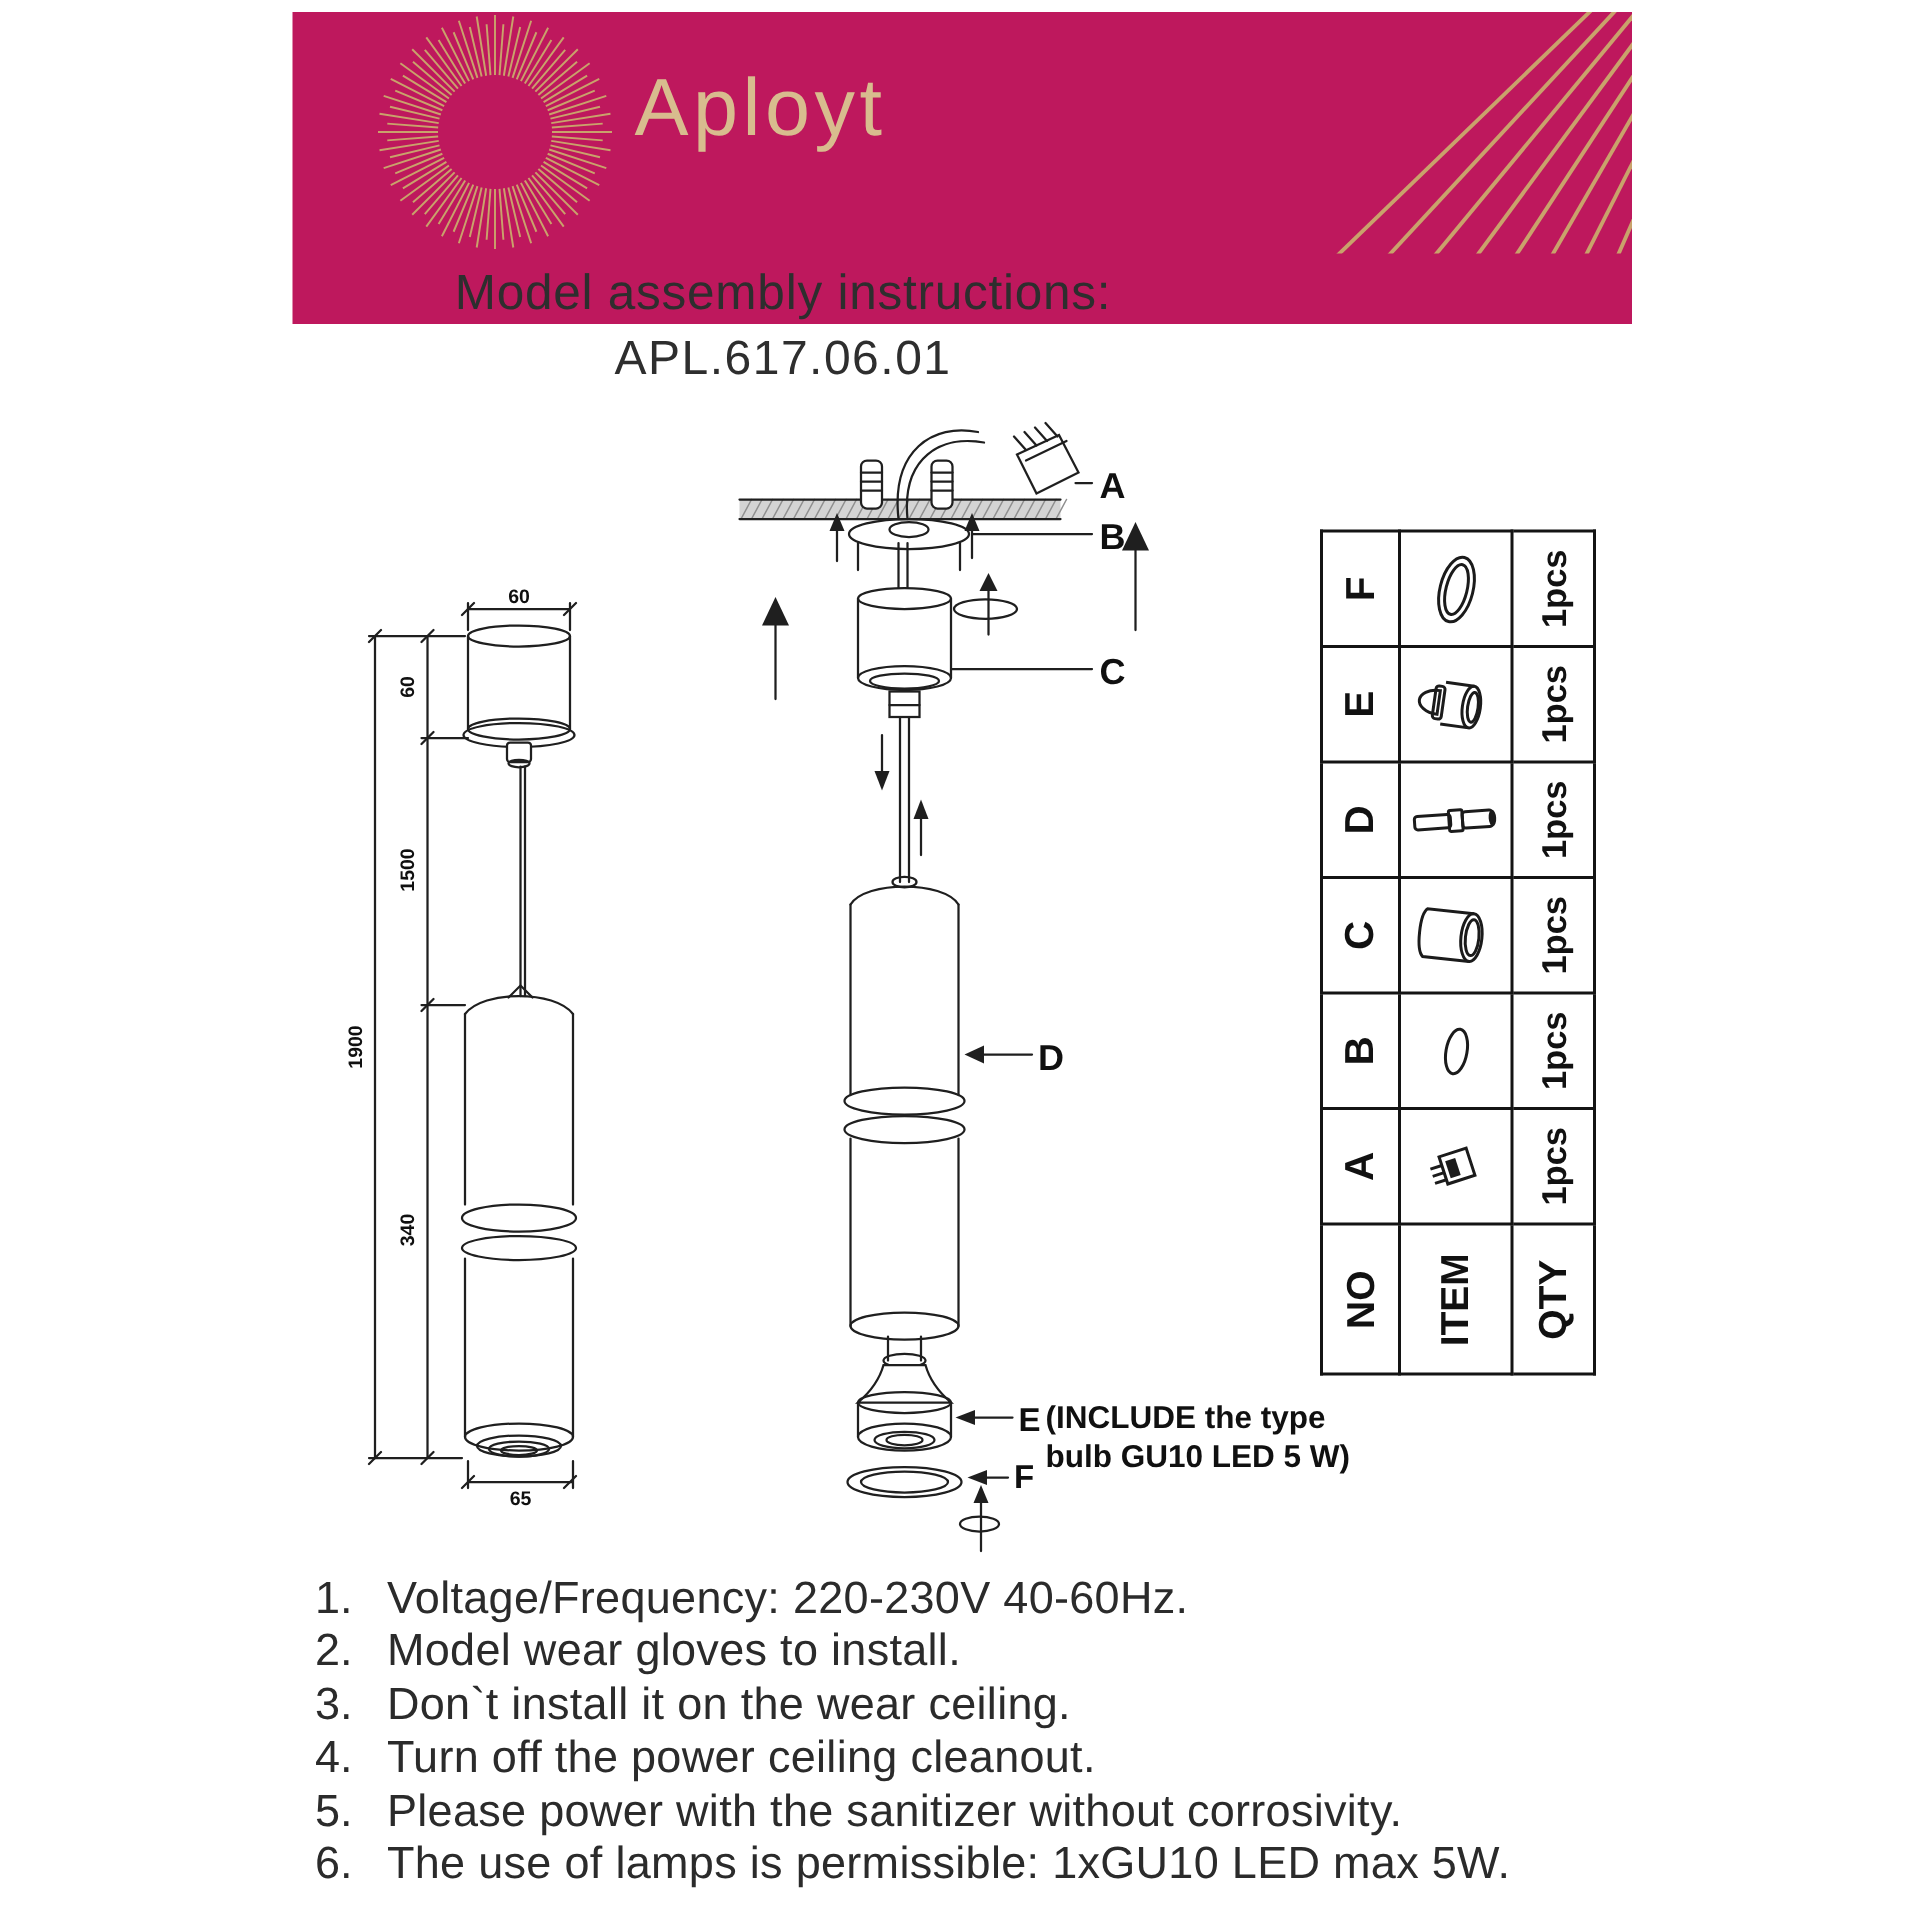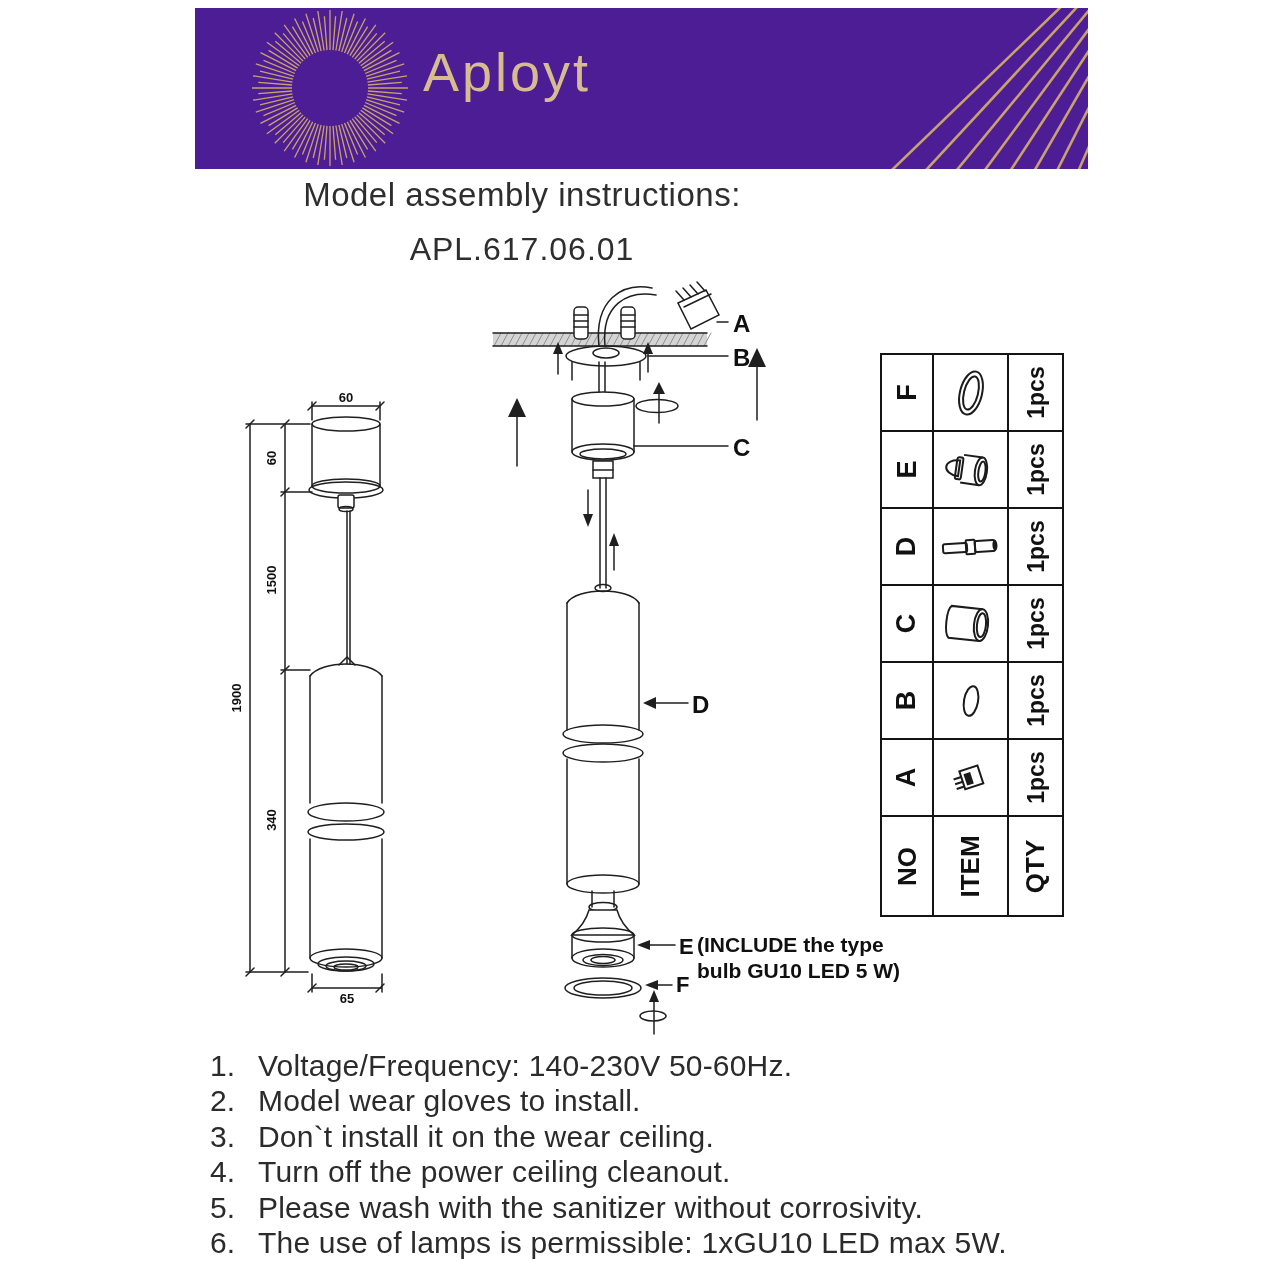--- a/index.html
+++ b/index.html
@@ -4,33 +4,33 @@
 <style>
   html,body { margin:0; padding:0; }
   body {
     width:1280px; height:1280px; position:relative; background:#ffffff;
     font-family:"Liberation Sans", sans-serif; overflow:hidden;
   }
   .page { position:absolute; inset:0; background:#fff; }
 
   
   .banner {
-    position:absolute; left:195px; top:8px; width:893px; height:161px;
-    background:#4c1d95; overflow:hidden;
+    position:absolute; left:195px; top:8px; width:893px; height:208px;
+    background:#be185d; overflow:hidden;
   }
   .banner svg { position:absolute; left:0; top:0; }
   .brand {
     position:absolute; left:228px; top:36px; font-size:54px; font-weight:300;
     letter-spacing:3px; color:#d8bc8e; line-height:1.05;
   }
 
   
   .title-block { position:absolute; left:0; width:1044px; top:176px; text-align:center; color:#2e2e2e; }
   .title-heading { font-size:33px; font-weight:500; letter-spacing:0.5px; }
-  .title-model   { font-size:32px; font-weight:500; letter-spacing:1px; margin-top:17px; }
+  .title-model   { font-size:32px; font-weight:500; letter-spacing:1px; margin-top:6px; }
 
   
   .d-svg { position:absolute; left:200px; top:272px; }
   .d-svg path, .d-svg line, .d-svg ellipse, .d-svg rect, .d-svg circle {
     stroke:#1f1f1f; fill:none; stroke-width:1.5; stroke-linecap:round;
   }
   .d-svg polygon { fill:#1f1f1f; stroke:none; }
   .d-svg .fw   { fill:#ffffff; }
   .d-svg .ceil { fill:#d4d4d4; stroke:none; }
   .d-svg .hatch{ stroke:#8f8f8f; stroke-width:1; }
@@ -447,37 +447,37 @@
       <td><span class="rot cell-head">NO</span></td>
       <td><span class="rot cell-head">ITEM</span></td>
       <td><span class="rot cell-head">QTY</span></td>
     </tr>
   </tbody>
     </table>
 
   <div class="instructions">
     <div class="ins-row">
       <span class="ins-num">1.</span>
-      <span class="ins-text">Voltage/Frequency: 140-230V 50-60Hz.</span>
+      <span class="ins-text">Voltage/Frequency: 220-230V 40-60Hz.</span>
     </div>
     <div class="ins-row">
       <span class="ins-num">2.</span>
       <span class="ins-text">Model wear gloves to install.</span>
     </div>
     <div class="ins-row">
       <span class="ins-num">3.</span>
       <span class="ins-text">Don`t install it on the wear ceiling.</span>
     </div>
     <div class="ins-row">
       <span class="ins-num">4.</span>
       <span class="ins-text">Turn off the power ceiling cleanout.</span>
     </div>
     <div class="ins-row">
       <span class="ins-num">5.</span>
-      <span class="ins-text">Please wash with the sanitizer without corrosivity.</span>
+      <span class="ins-text">Please power with the sanitizer without corrosivity.</span>
     </div>
     <div class="ins-row">
       <span class="ins-num">6.</span>
       <span class="ins-text">The use of lamps is permissible: 1xGU10 LED max 5W.</span>
     </div>
   </div>
 
 </div>
 
 </body></html>

